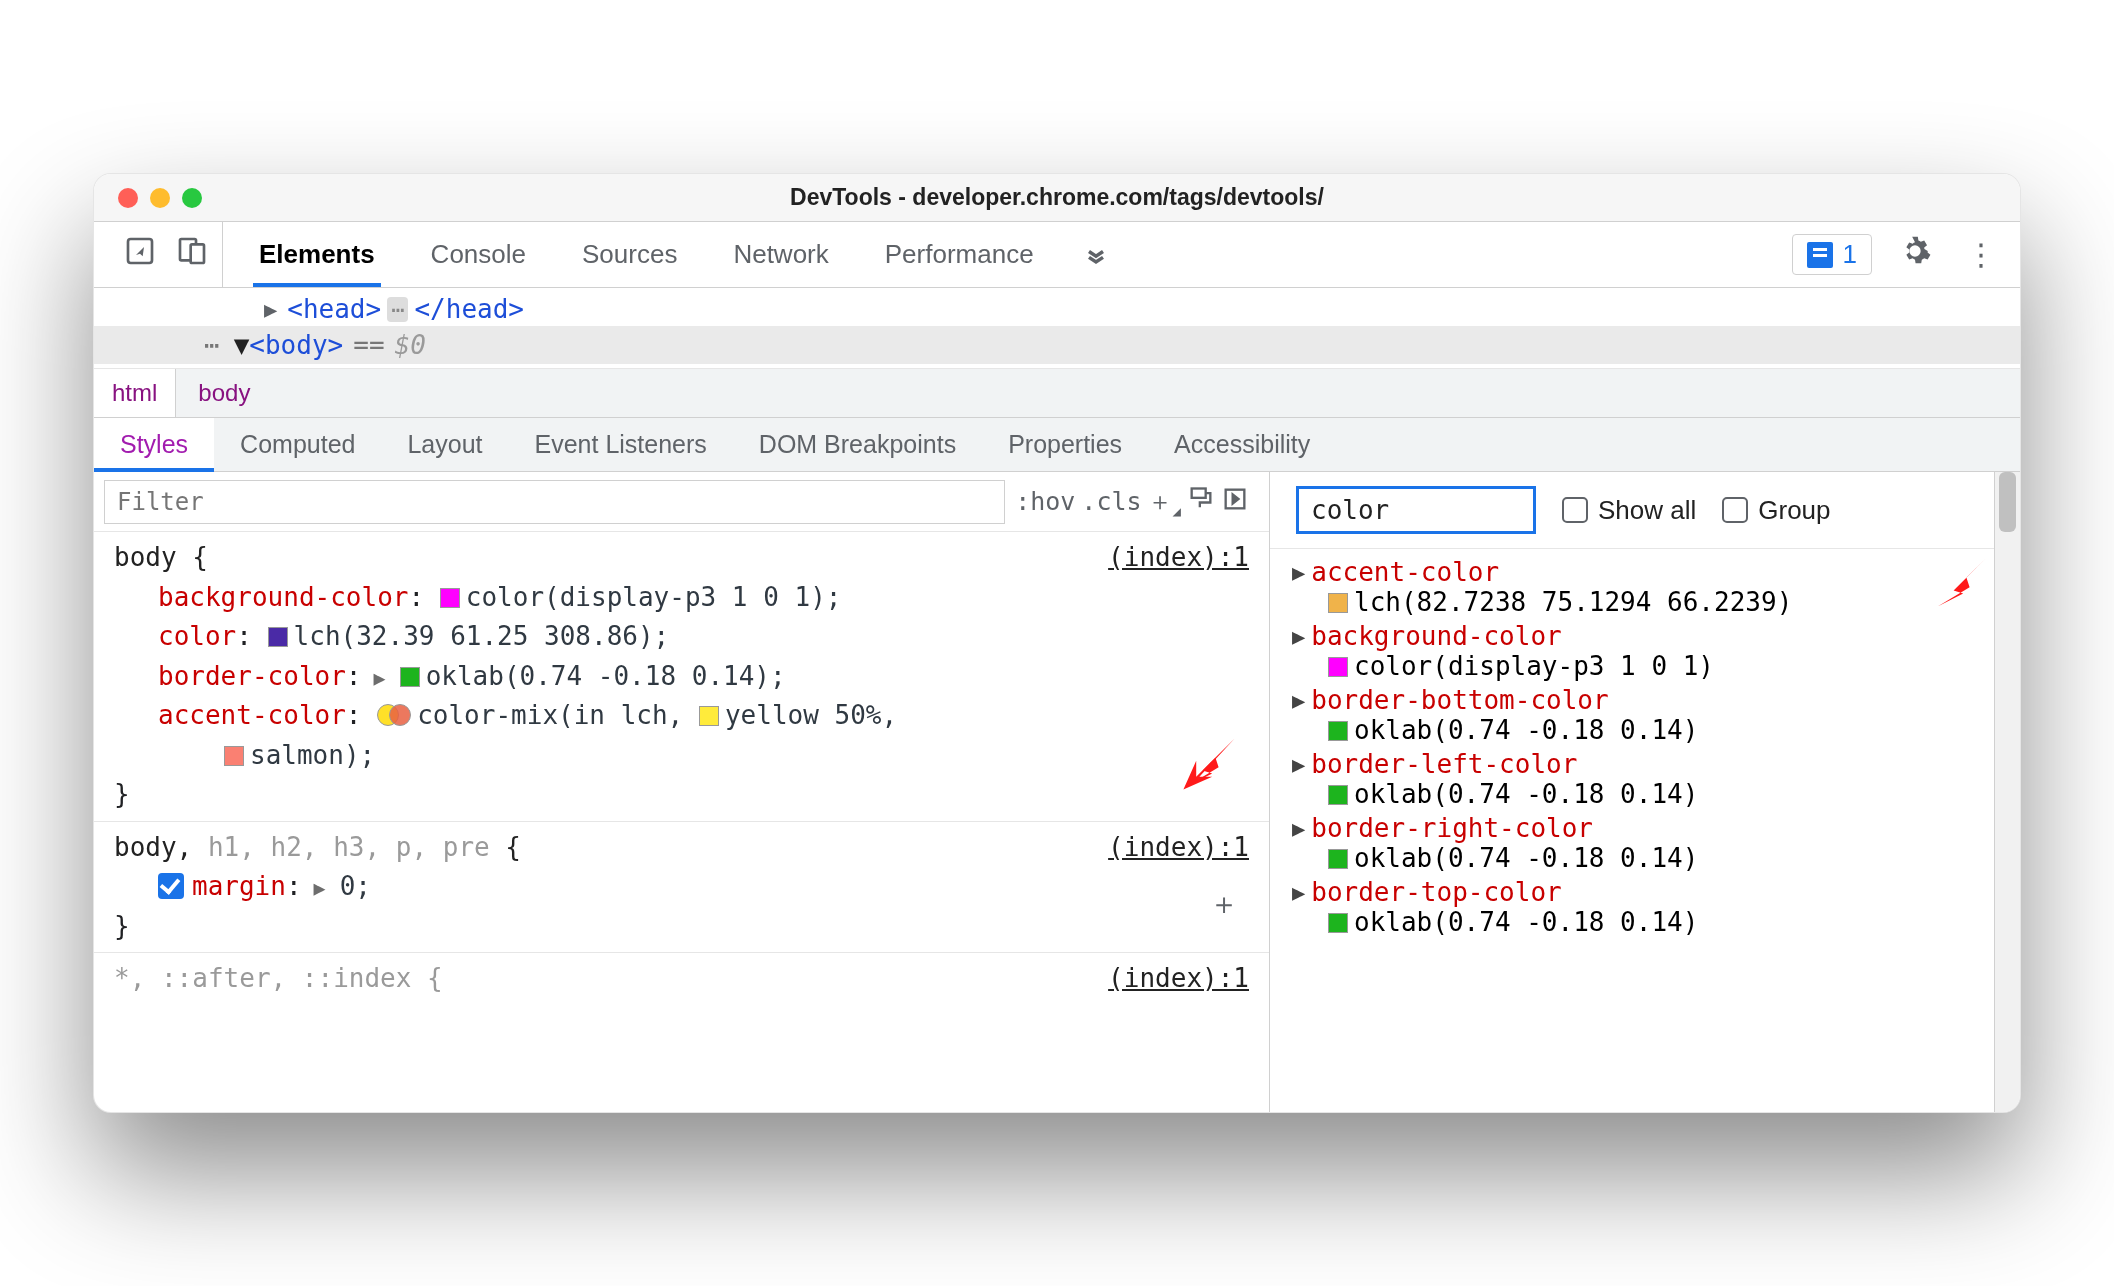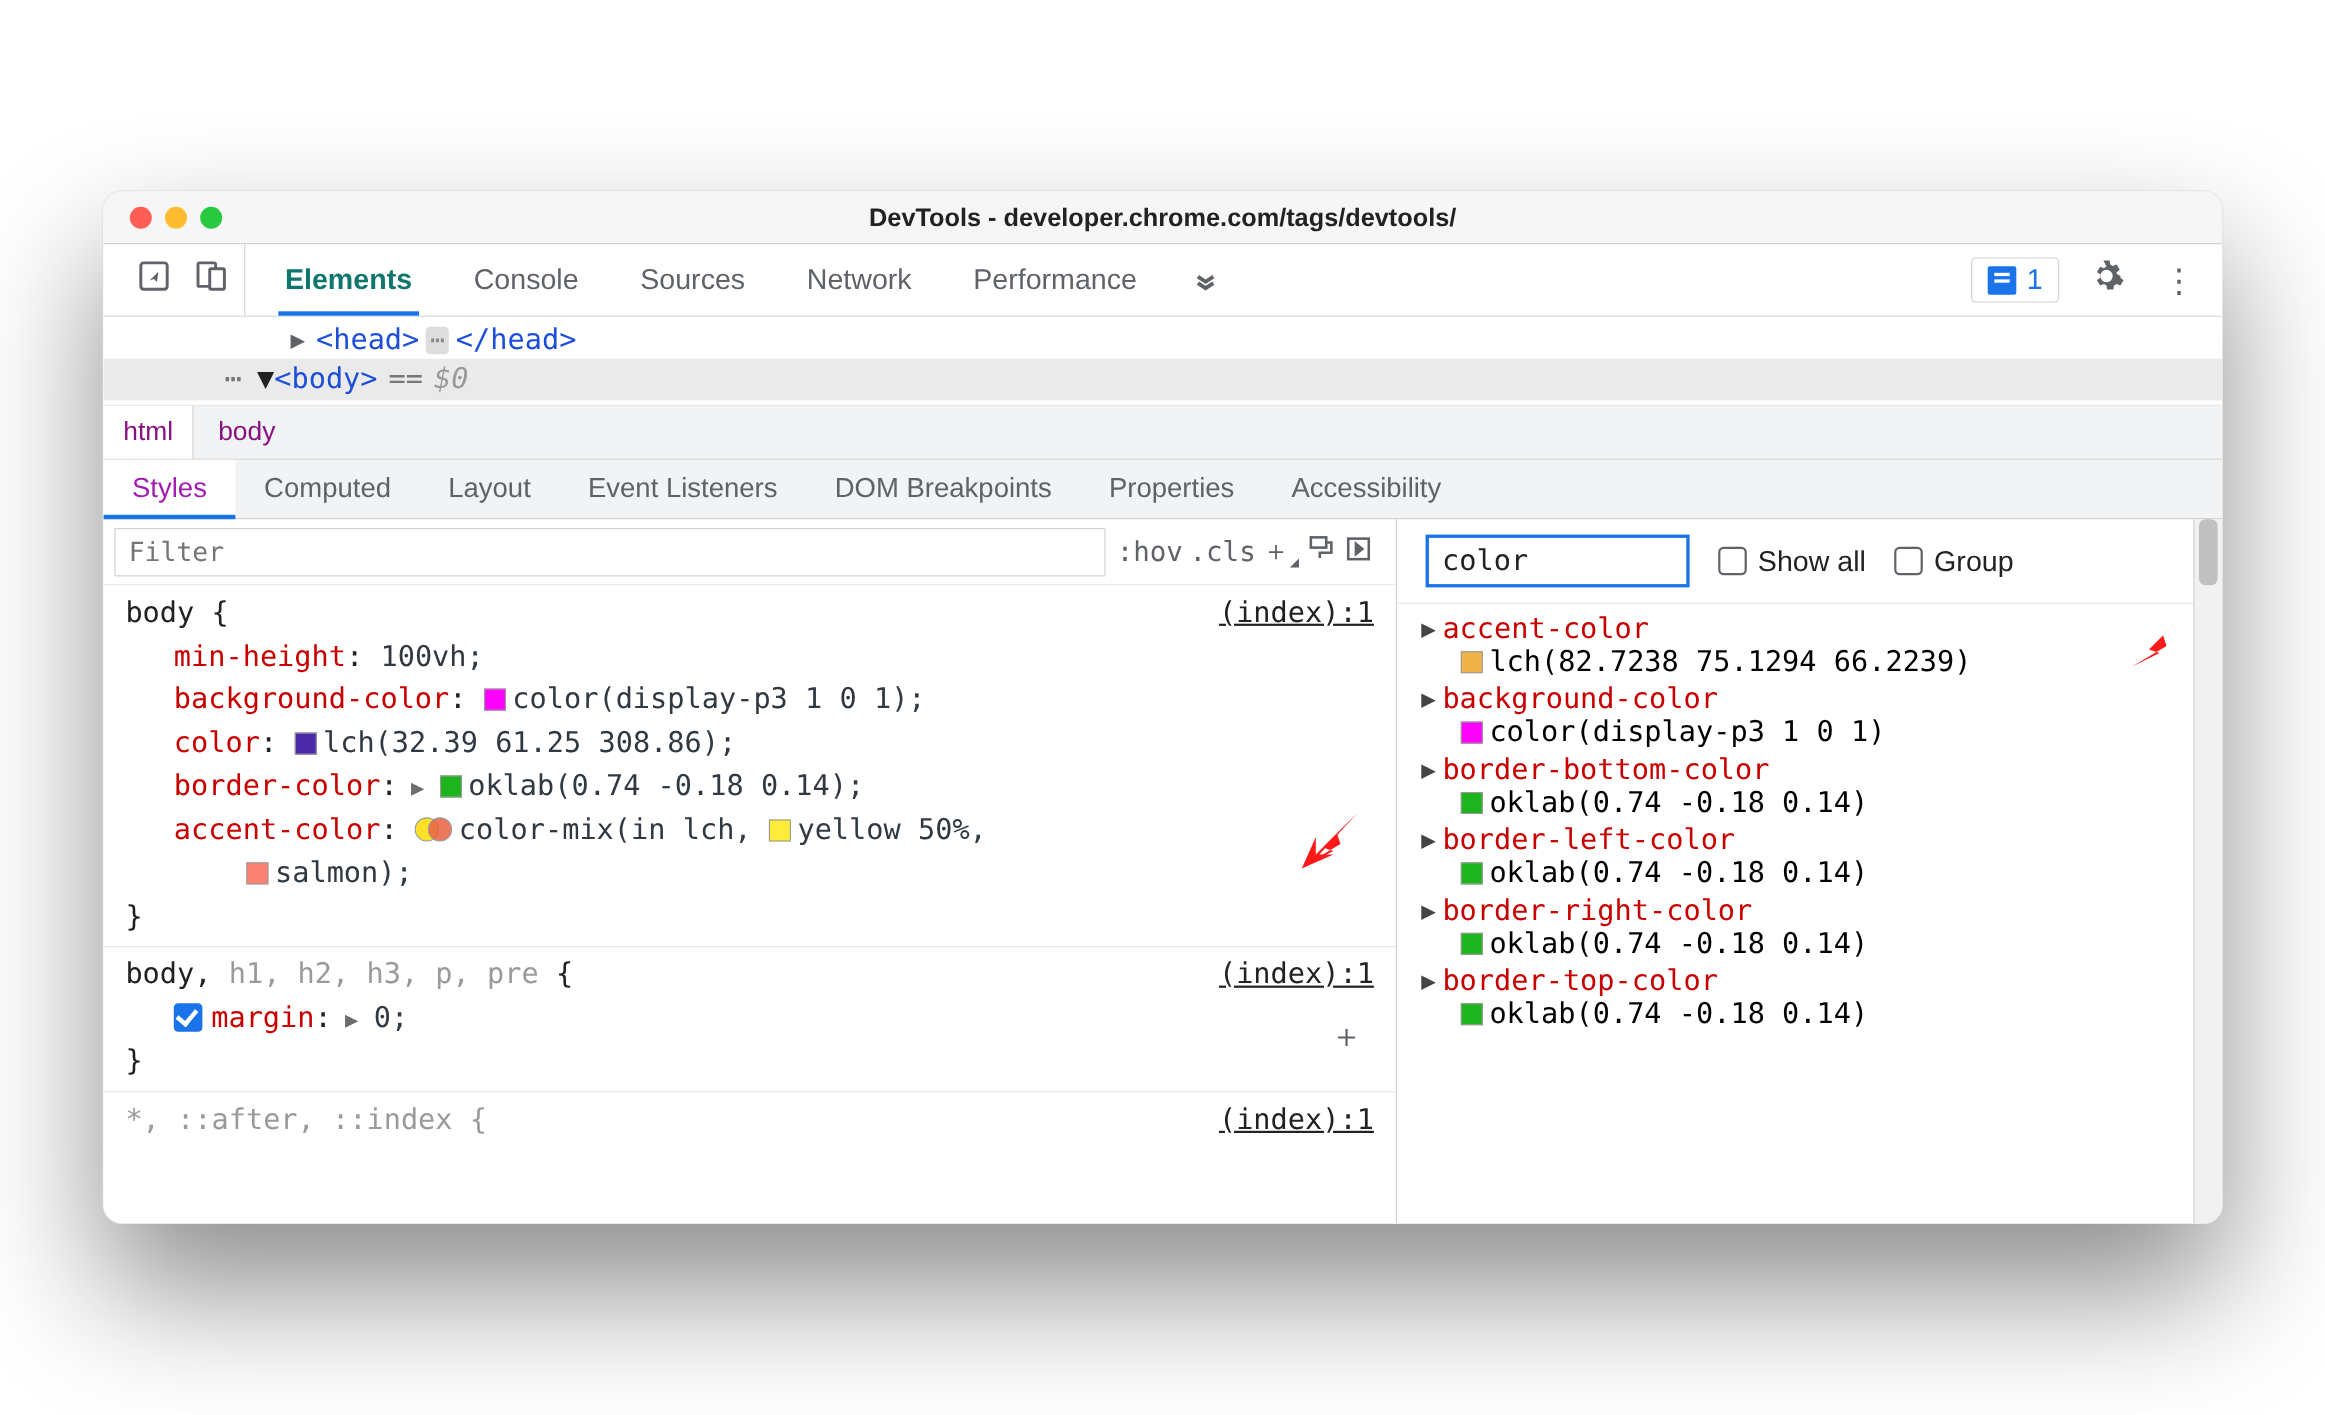--- a/index.html
+++ b/index.html
@@ -43,21 +43,21 @@
     background:#fff;
     border-bottom:1px solid #d0d0d0;
     padding:0 16px;
     font-size:26px;
     color:#444;
   }
   .tool-icons{ display:flex; gap:20px; padding:0 14px; border-right:1px solid #d0d0d0; height:100%; align-items:center;}
   .tool-icons svg{ width:32px; height:32px;}
   .main-tabs{ display:flex; height:100%; align-items:stretch; margin-left:8px;}
   .main-tab{ display:flex; align-items:center; padding:0 28px; font-size:26px; color:#5f6368; cursor:pointer; position:relative;}
-  .main-tab.active{ color:#0f766e; font-weight:600;}
+  .main-tab.active{ color:#000000; font-weight:600;}
   .main-tab.active::after{ content:""; position:absolute; bottom:0; left:22px; right:22px; height:4px; background:#1a73e8;}
   .more-tabs{ padding:0 20px; display:flex; align-items:center; color:#5f6368;}
   .right-actions{ margin-left:auto; display:flex; align-items:center; gap:18px;}
   .issues-badge{ display:flex; align-items:center; gap:10px; border:1px solid #d0d0d0; border-radius:4px; padding:4px 14px; color:#1a73e8; font-size:26px;}
   .issues-badge .chat-icon{ width:26px; height:26px; background:#1a73e8; border-radius:2px; position:relative;}
   .issues-badge .chat-icon::after{ content:""; position:absolute; width:14px; height:3px; background:#fff; top:6px; left:6px; box-shadow:0 6px 0 #fff;}
   .gear, .kebab{ color:#5f6368; font-size:30px; padding:0 8px; cursor:pointer;}
   .dom-panel{ background:#fff; font-family:Menlo, Consolas, monospace; font-size:26px; color:#222; padding:4px 0; border-bottom:1px solid #e6e6e6; }
   .dom-line{ padding:2px 20px 2px 170px; display:flex; align-items:center; gap:6px; text-indent:-0px;}
   .dom-line .arrow{ color:#5f6368; margin-right:4px; font-size:22px;}
@@ -227,21 +227,20 @@
         </div>
       </div>
 
       <div class="styles-body">
 
         <div class="rule">
           <div class="rule-head">
             <span class="selector">body {</span>
             <span class="source">(index):1</span>
           </div>
-          <div class="prop"><span class="prop-name">min-height</span>: <span class="prop-val">100vh;</span></div>
           <div class="prop"><span class="prop-name">background-color</span>: <span class="swatch" style="background:#ff00ff"></span><span class="prop-val">color(display-p3 1 0 1);</span></div>
           <div class="prop"><span class="prop-name">color</span>: <span class="swatch" style="background:#4a2aa6"></span><span class="prop-val">lch(32.39 61.25 308.86);</span></div>
           <div class="prop"><span class="prop-name">border-color</span>:<span class="tri"> ▶ </span><span class="swatch" style="background:#1db41e"></span><span class="prop-val">oklab(0.74 -0.18 0.14);</span></div>
           <div class="prop"><span class="prop-name">accent-color</span>: <span class="mix-circles">
                 <span class="c1"></span>
                 <span class="c2"></span>
               </span><span class="prop-val">color-mix(in lch, </span><span class="swatch" style="background:#ffeb3b"></span><span class="prop-val">yellow 50%,</span></div>
           <div class="prop" style="padding-left:110px"><span class="swatch" style="background:#fa8072"></span><span class="prop-val">salmon);</span></div>
           <div>}</div>
         </div>

